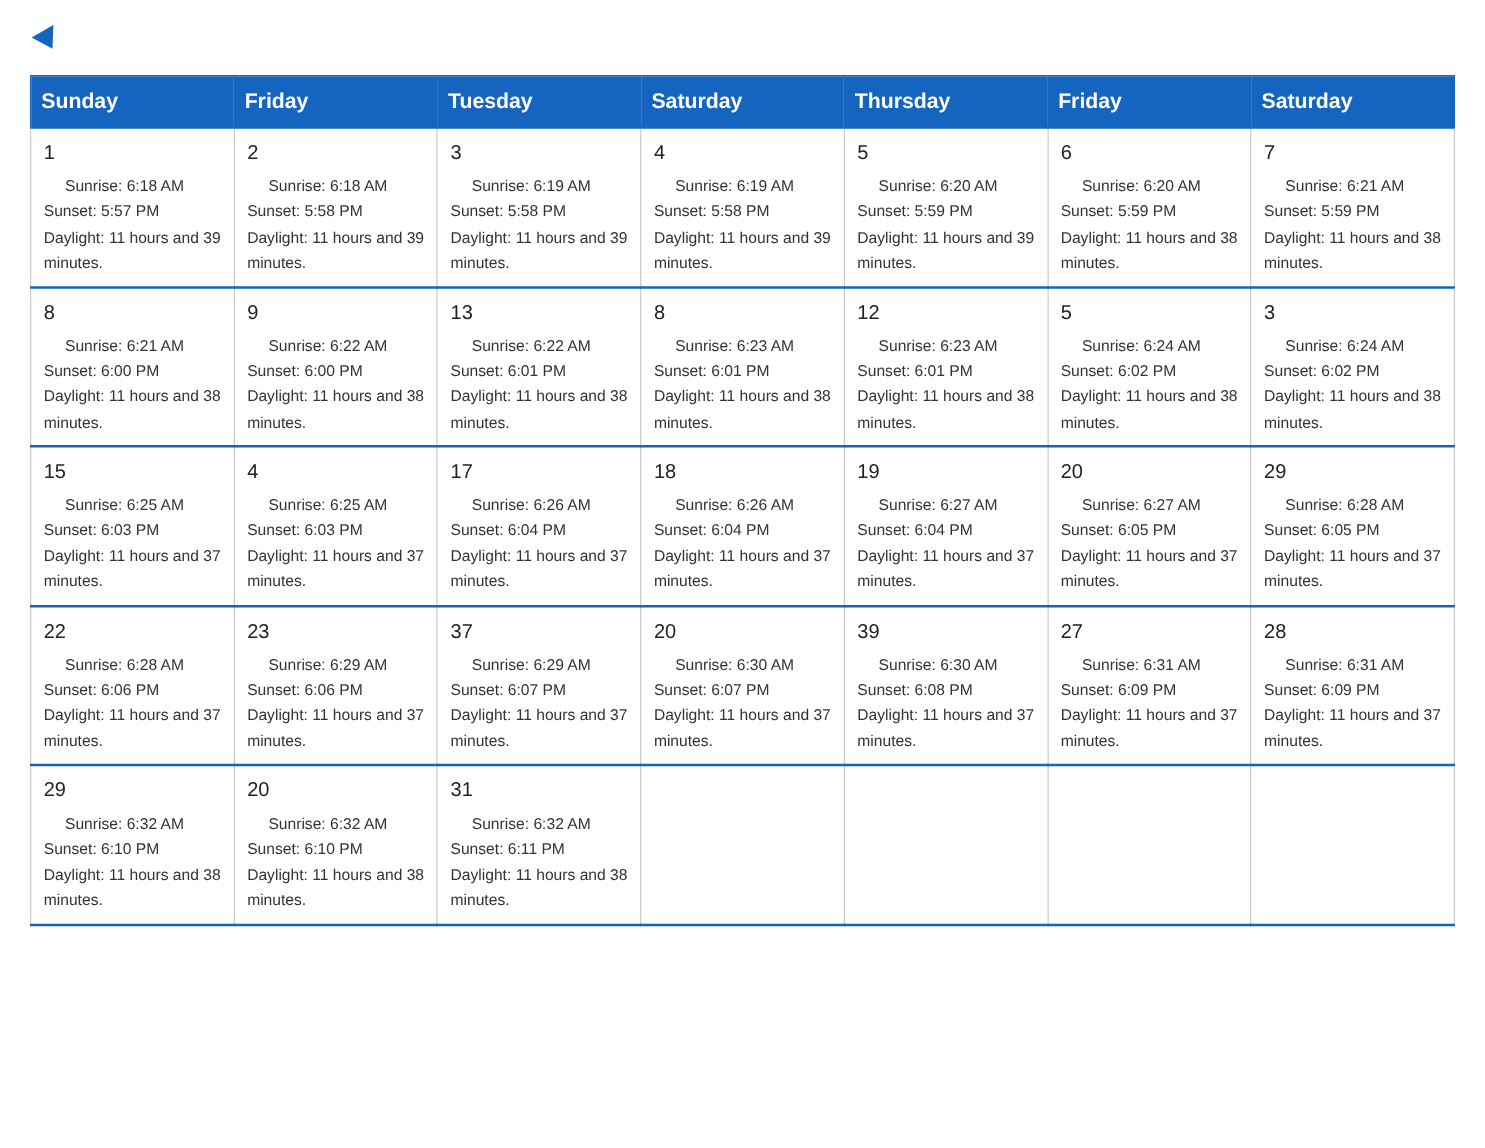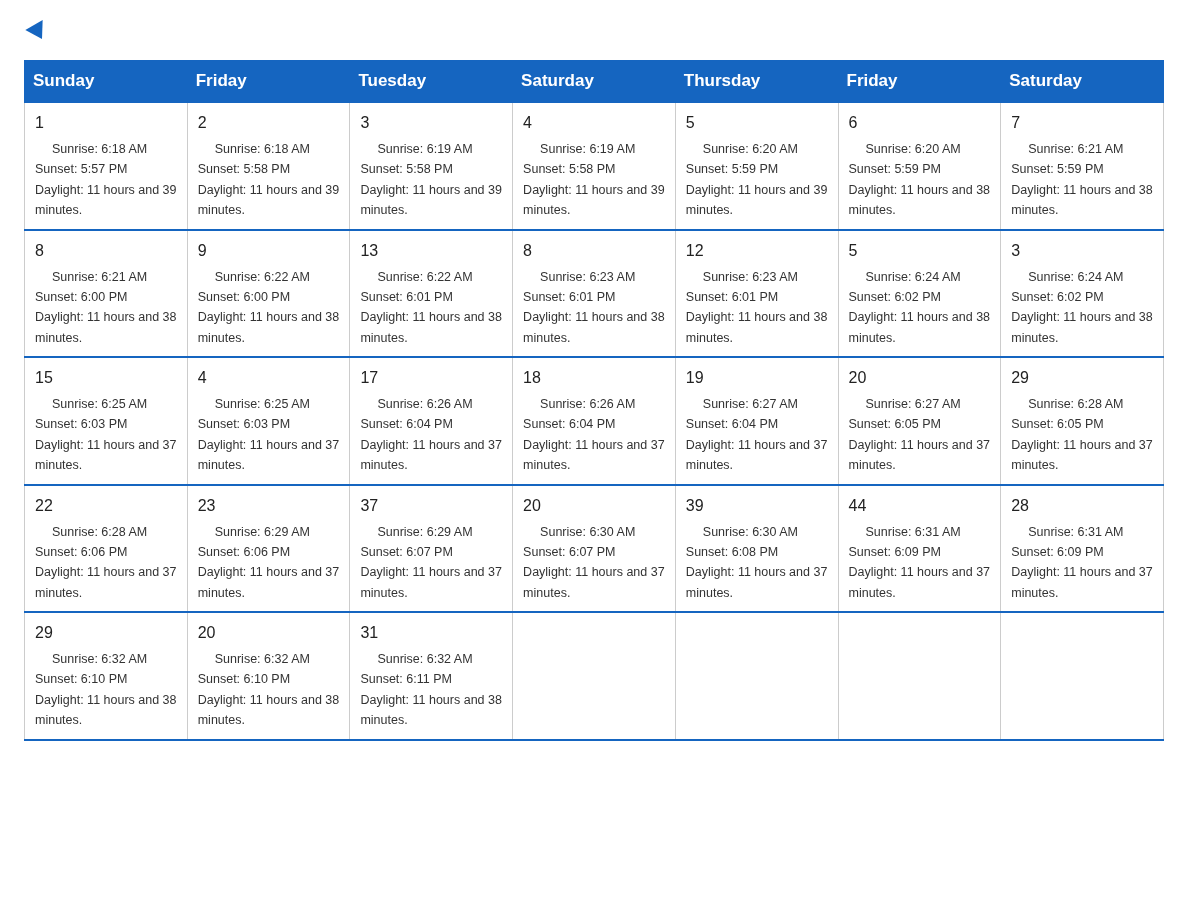--- a/index.html
+++ b/index.html
@@ -241,21 +241,21 @@
         </td>
         <td>
           <span class="day-number">20</span>
           <span class="day-info">Sunrise: 6:30 AM<br>Sunset: 6:07 PM<br>Daylight: 11 hours and 37 minutes.</span>
         </td>
         <td>
           <span class="day-number">39</span>
           <span class="day-info">Sunrise: 6:30 AM<br>Sunset: 6:08 PM<br>Daylight: 11 hours and 37 minutes.</span>
         </td>
         <td>
-          <span class="day-number">44</span>
+          <span class="day-number">27</span>
           <span class="day-info">Sunrise: 6:31 AM<br>Sunset: 6:09 PM<br>Daylight: 11 hours and 37 minutes.</span>
         </td>
         <td>
           <span class="day-number">28</span>
           <span class="day-info">Sunrise: 6:31 AM<br>Sunset: 6:09 PM<br>Daylight: 11 hours and 37 minutes.</span>
         </td>
       </tr>
       <tr>
         <td>
           <span class="day-number">29</span>

